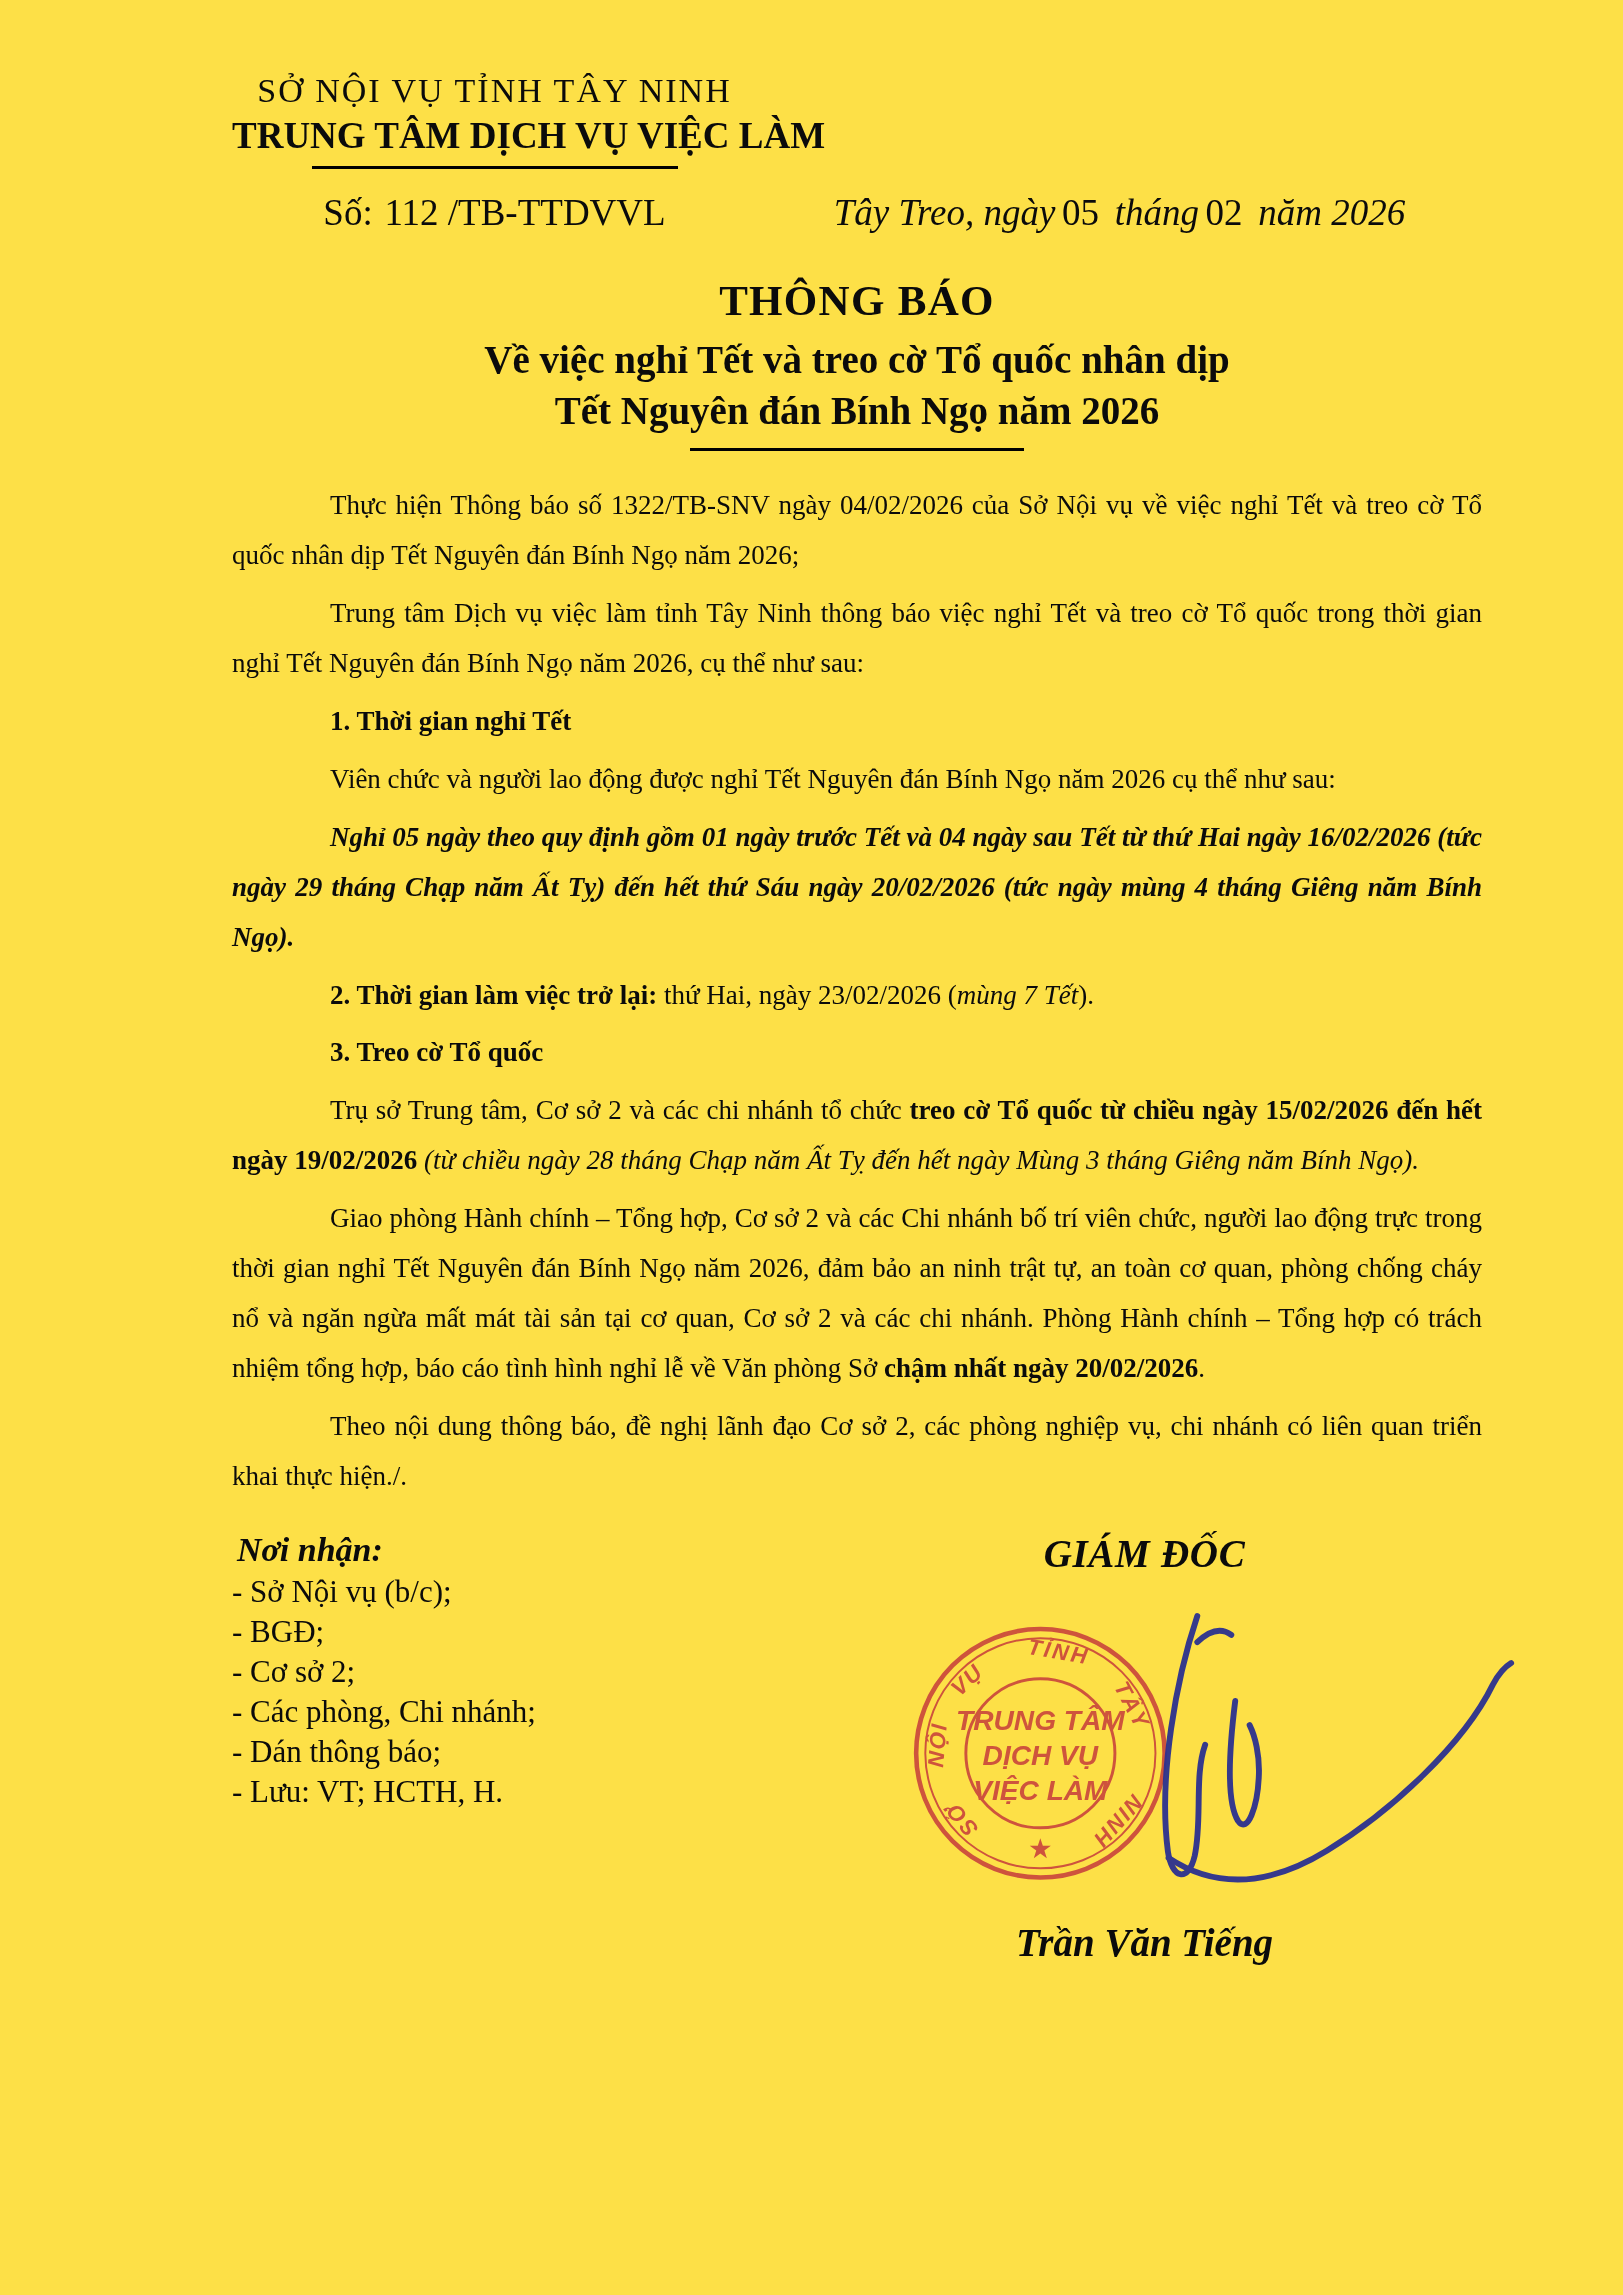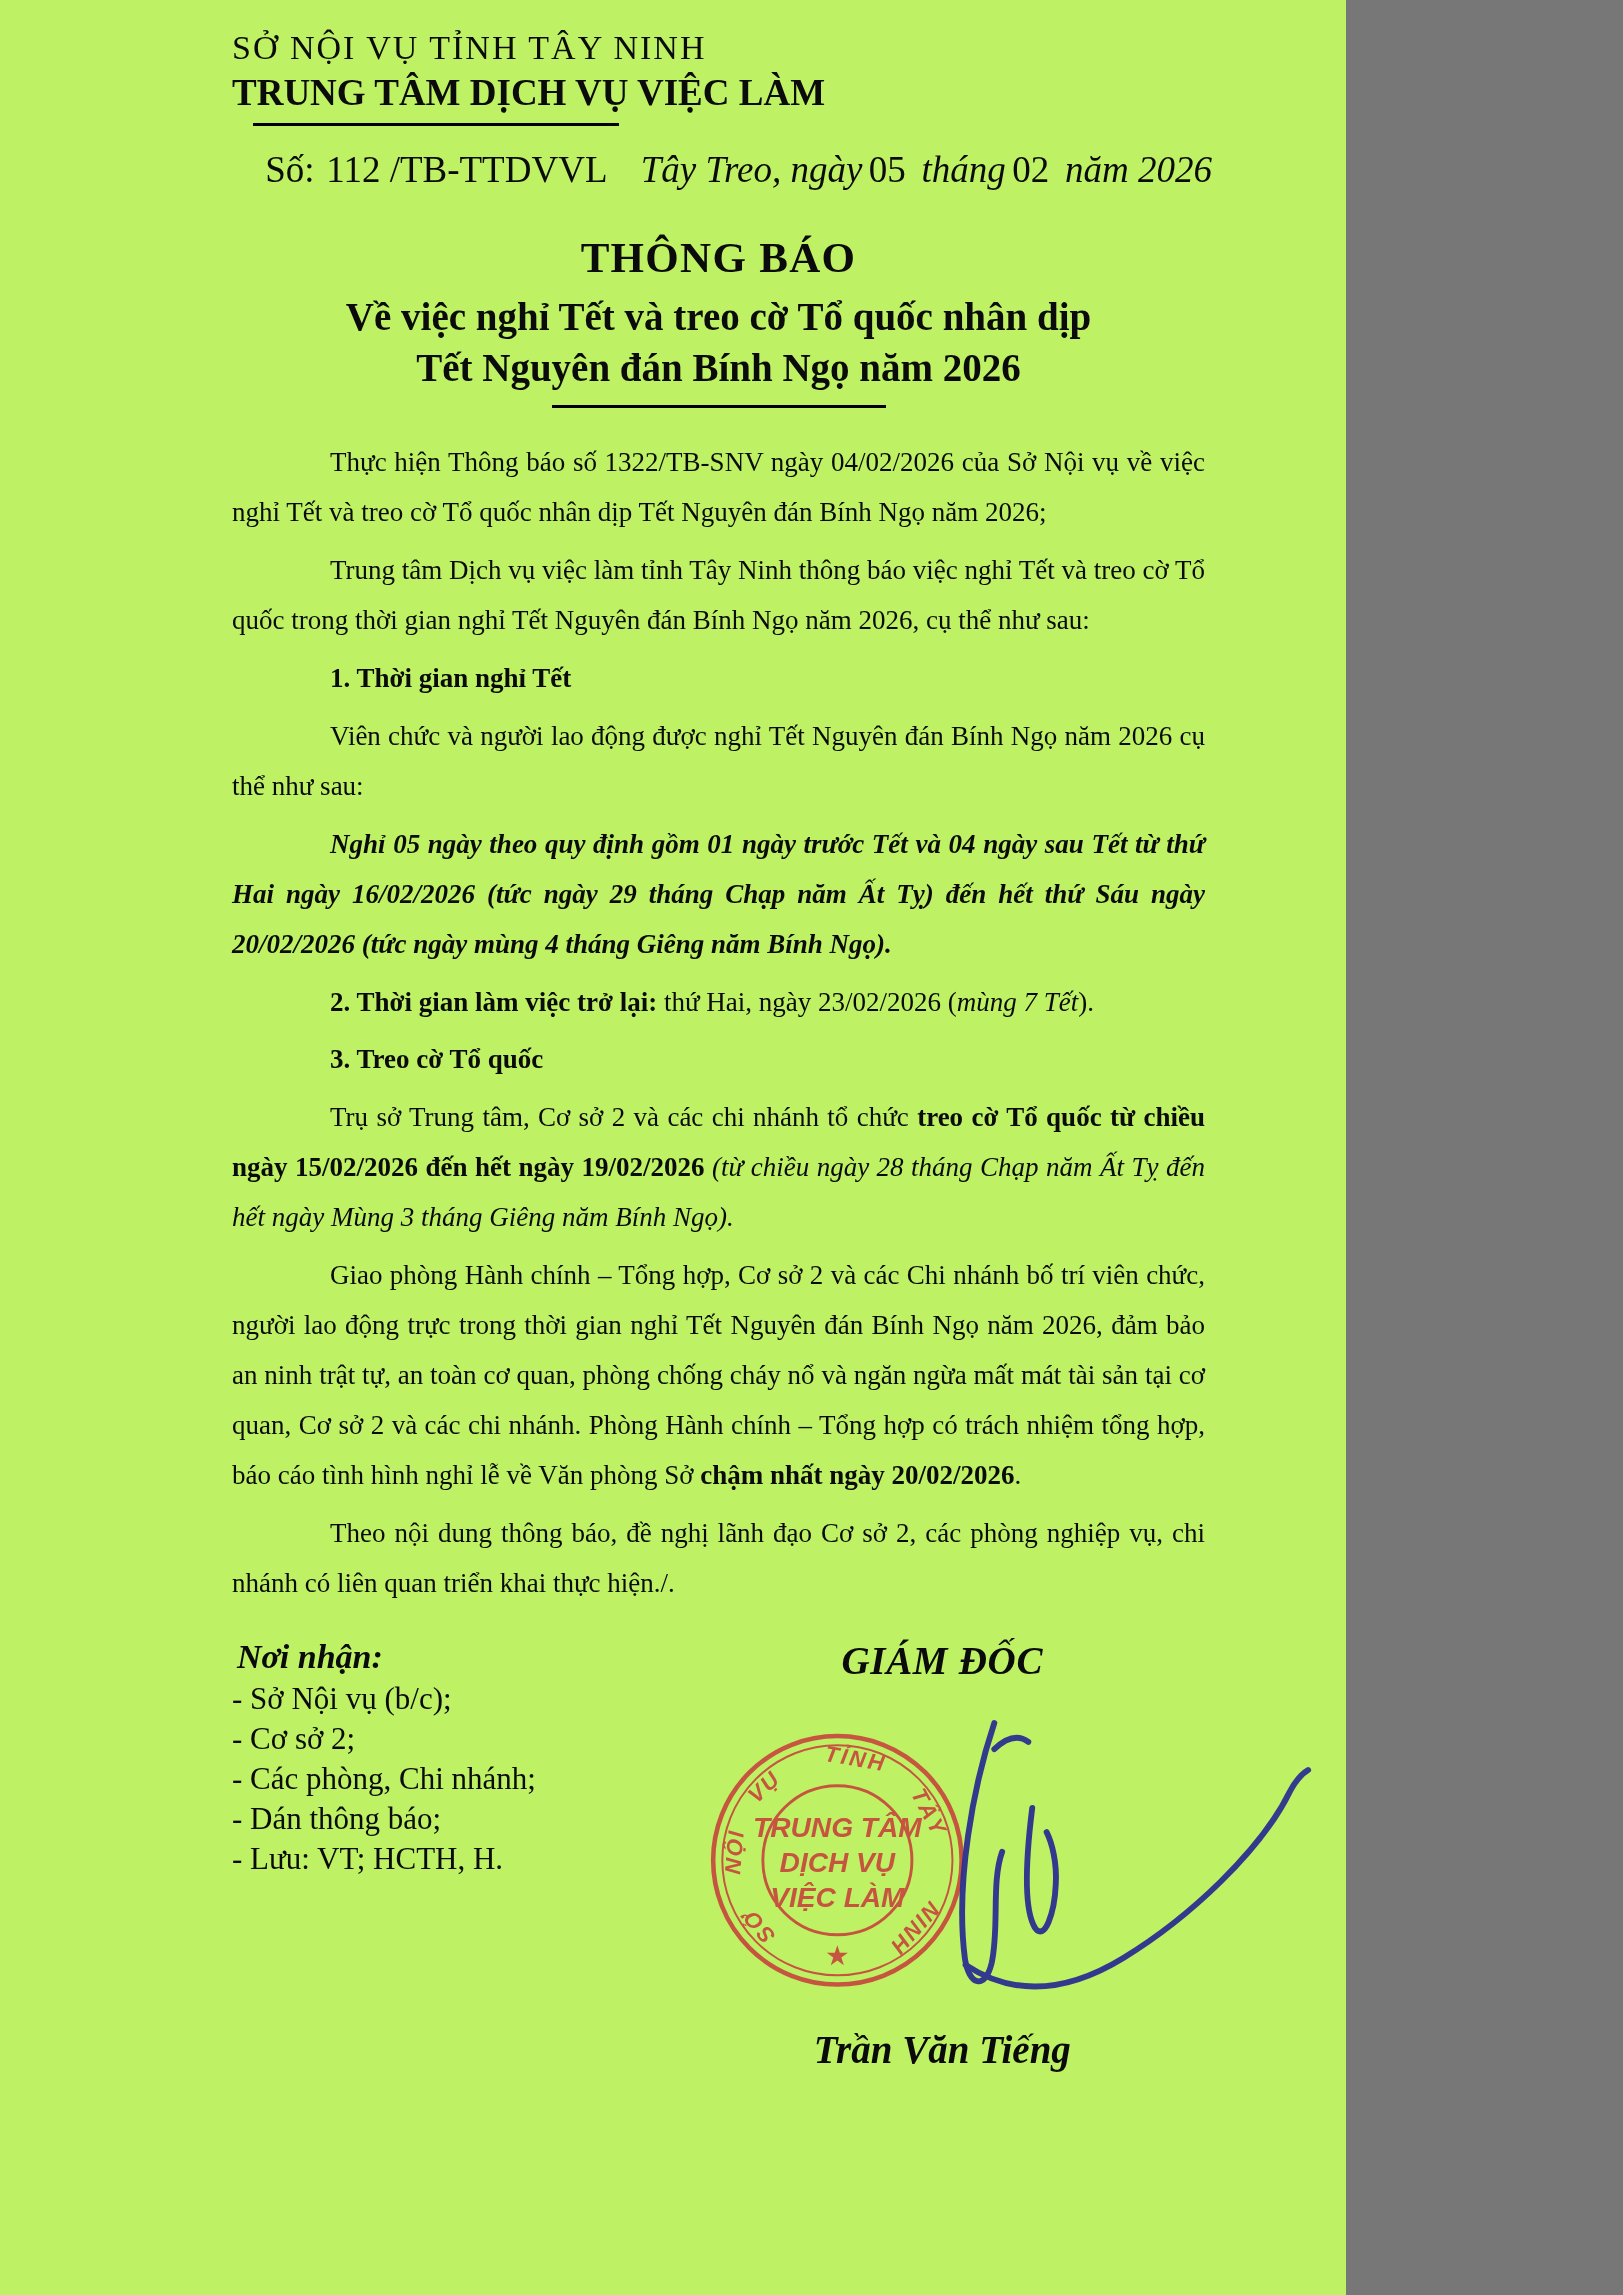--- a/index.html
+++ b/index.html
@@ -1,23 +1,23 @@
 <!DOCTYPE html>
 <html style="font-size:10.5px"><head>
 <meta charset="utf-8">
 <style>
   html,body{margin:0;padding:0;background:#777;}
   .page{
     position:relative;
-    width:1346px;height:2295px;
-    background:#bef264;
+    width:1623px;height:2295px;
+    background:#fde047;
     font-family:"Liberation Serif","DejaVu Serif",serif;
     color:#0b0b0b;
     box-sizing:border-box;
-    padding:29px 141px 0 232px;
+    padding:72px 141px 0 232px;
     overflow:hidden;
   }
   
   .hdr{display:flex;width:100%;}
   .hdr-left{width:42%;text-align:center;}
   .hdr-right{width:58%;text-align:center;}
   .org-line1{font-size:34px;letter-spacing:2px;white-space:nowrap;}
   .org-line2{font-size:37px;font-weight:bold;margin-top:3.9px;white-space:nowrap;}
   .nat-line1{font-size:35px;font-weight:bold;white-space:nowrap;}
   .nat-line2{font-size:39px;font-weight:bold;margin-top:5.2px;white-space:nowrap;}
@@ -89,20 +89,21 @@
     <p><span>Trụ sở Trung tâm, Cơ sở 2 và các chi nhánh tổ chức </span><span class="b">treo cờ Tổ quốc từ chiều ngày 15/02/2026 đến hết ngày 19/02/2026 </span><span class="i">(từ chiều ngày 28 tháng Chạp năm Ất Tỵ đến hết ngày Mùng 3 tháng Giêng năm Bính Ngọ).</span></p>
     <p><span>Giao phòng Hành chính – Tổng hợp, Cơ sở 2 và các Chi nhánh bố trí viên chức, người lao động trực trong thời gian nghỉ Tết Nguyên đán Bính Ngọ năm 2026, đảm bảo an ninh trật tự, an toàn cơ quan, phòng chống cháy nổ và ngăn ngừa mất mát tài sản tại cơ quan, Cơ sở 2 và các chi nhánh. Phòng Hành chính – Tổng hợp có trách nhiệm tổng hợp, báo cáo tình hình nghỉ lễ về Văn phòng Sở </span><span class="b">chậm nhất ngày 20/02/2026</span><span>.</span></p>
     <p>Theo nội dung thông báo, đề nghị lãnh đạo Cơ sở 2, các phòng nghiệp vụ, chi nhánh có liên quan triển khai thực hiện./.</p>
   </div>
 
   <div class="footer">
     <div class="f-left">
       <div class="noinhan">Nơi nhận:</div>
       <div class="recips">
         <div>- Sở Nội vụ (b/c);</div>
+        <div>- BGĐ;</div>
         <div>- Cơ sở 2;</div>
         <div>- Các phòng, Chi nhánh;</div>
         <div>- Dán thông báo;</div>
         <div>- Lưu: VT; HCTH, H.</div>
       </div>
     </div>
     <div class="f-right">
       <div class="signer-title">GIÁM ĐỐC</div>
       <div class="stamp-area">
         <svg class="stamp-svg" width="759" height="340" viewBox="0 0 1160 520">

